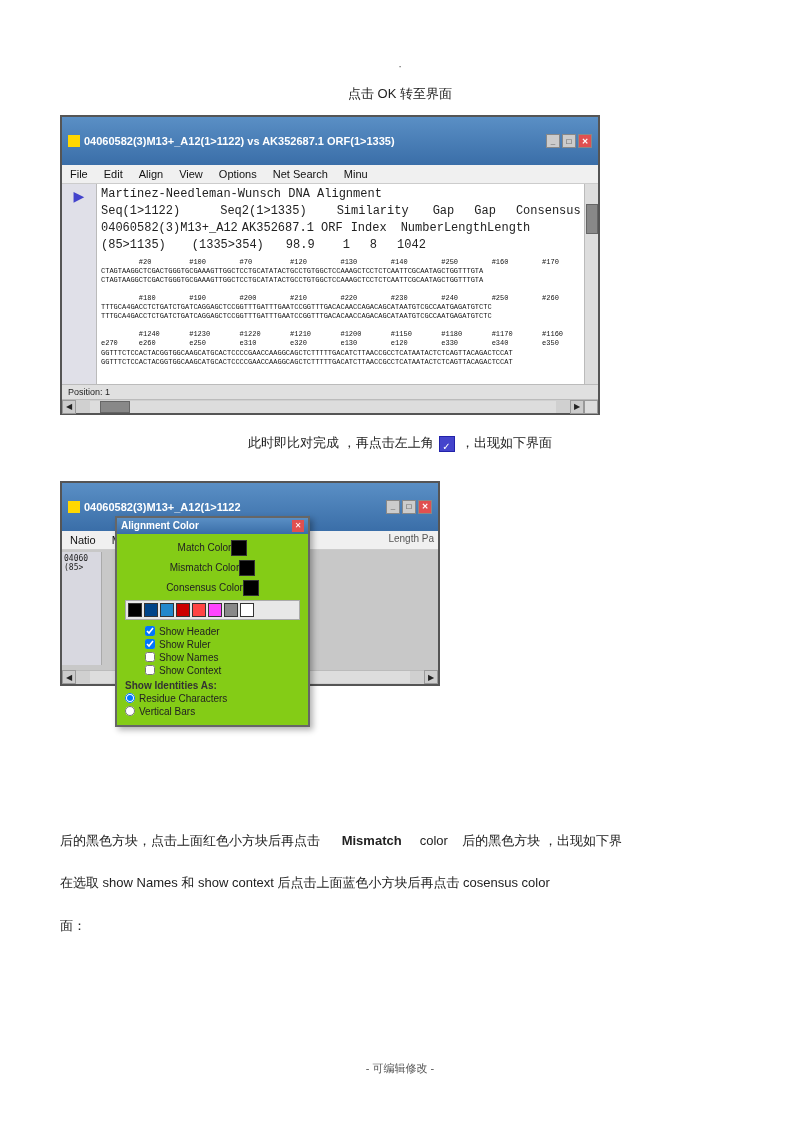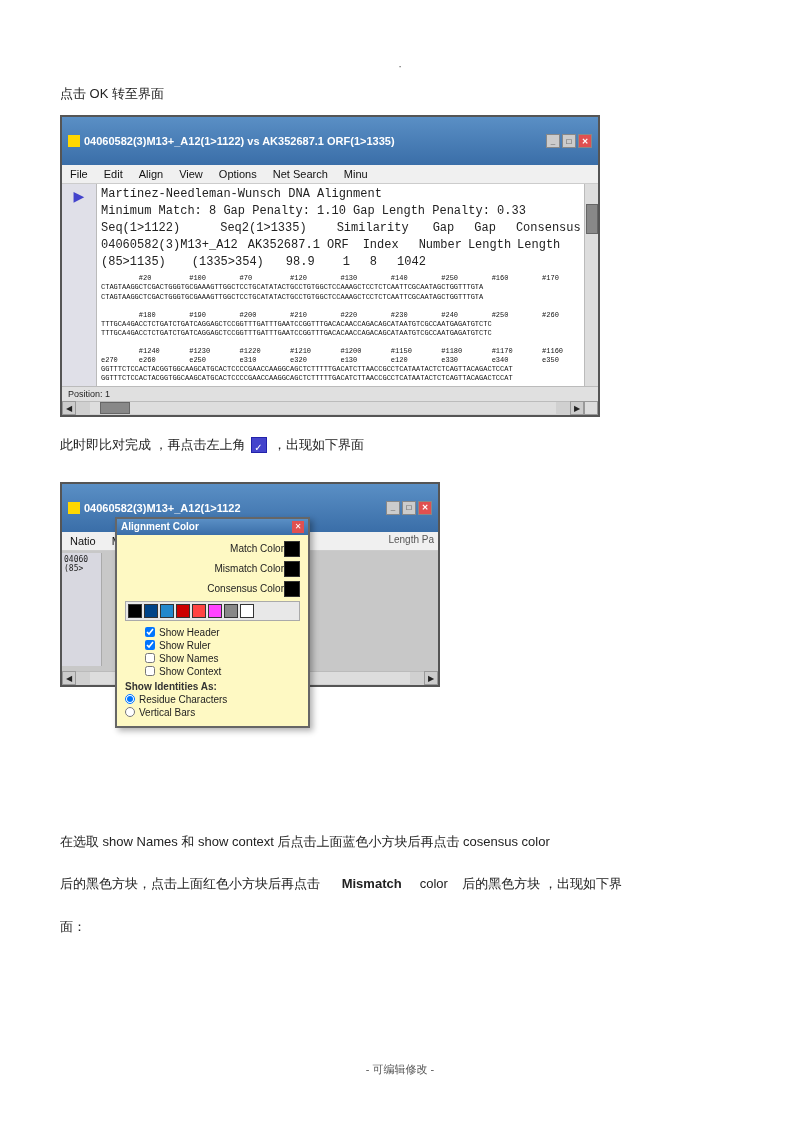--- a/index.html
+++ b/index.html
@@ -15,20 +15,21 @@
 
     .page-content {
       padding: 60px 60px 40px 60px;
     }
 
     .section-label {
       font-size: 13px;
       color: #222;
       margin-bottom: 10px;
       line-height: 1.8;
+      text-align: center;
     }
 
     
     .megaalign-window {
       border: 2px solid #555;
       background: #fff;
       width: 540px;
       margin-bottom: 16px;
       font-family: Arial, sans-serif;
       font-size: 10px;
@@ -189,21 +190,21 @@
       font-size: 10px;
       position: relative;
       overflow: visible;
     }
 
     .dialog-overlay {
       position: absolute;
       left: 20px;
       top: 40px;
       width: 200px;
-      background: #fef9c3;
+      background: #84cc16;
       border: 2px solid #666;
       z-index: 10;
       font-size: 10px;
       box-shadow: 3px 3px 6px rgba(0,0,0,0.3);
     }
 
     .dialog-titlebar {
       background: linear-gradient(to bottom, #5a8fc5, #3a6ea8);
       color: #fff;
       font-size: 10px;
@@ -227,21 +228,21 @@
       justify-content: center;
     }
 
     .dialog-content {
       padding: 6px 8px;
     }
 
     .color-row {
       display: flex;
       align-items: center;
-      justify-content: flex-end;
+      justify-content: center;
       margin-bottom: 4px;
       font-size: 10px;
     }
 
     .color-box {
       width: 16px;
       height: 16px;
       border: 1px solid #333;
       display: inline-block;
     }
@@ -416,30 +417,29 @@
     <div style="display:flex; position:relative;">
 
       <div class="align-side-panel">
         <div class="side-arrow">▶</div>
       </div>
 
       <div class="align-main">
 
         <div class="alignment-header">
           <div>Martínez-Needleman-Wunsch DNA Alignment</div>
-          <div>Minimum Match: 8  Gap Penalty: 1.10  Gap Length Penalty: 0.33</div>
           <div style="display:flex; gap:20px;">
             <span>Seq(1&gt;1122)</span>
             <span style="margin-left:20px;">Seq2(1&gt;1335)</span>
             <span style="margin-left:10px;">Similarity</span>
             <span style="margin-left:4px;">Gap</span>
             <span>Gap</span>
             <span>Consensus</span>
           </div>
-          <div style="display:flex; gap:6px;">
+          <div style="display:flex; ">
             <span>04060582(3)M13+_A12</span>
             <span style="margin-left:4px;">AK352687.1 ORF</span>
             <span style="margin-left:8px;">Index</span>
             <span style="margin-left:14px;">Number</span>
             <span>Length</span>
             <span>Length</span>
           </div>
           <div style="display:flex; gap:6px;">
             <span>(85&gt;1135)</span>
             <span style="margin-left:20px;">(1335&gt;354)</span>
@@ -605,24 +605,24 @@
         </div>
         <div class="radio-row">
           <input type="radio" name="identity" style="">
           <span>Vertical Bars</span>
         </div>
       </div>
     </div>
   </div>
 
   <div class="desc-text">
-    <span>在选取  show   Names  和  show  context  后点击上面蓝色小方块后再点击     cosensus   color</span>
+    <span>后的黑色方块，点击上面红色小方块后再点击 &nbsp;&nbsp;&nbsp;&nbsp; <span style="font-weight:bold;">Mismatch</span> &nbsp;&nbsp;&nbsp; color &nbsp;&nbsp; 后的黑色方块  ，出现如下界</span>
   </div>
   <div class="desc-text">
-    <span>后的黑色方块，点击上面红色小方块后再点击 &nbsp;&nbsp;&nbsp;&nbsp; <span style="font-weight:bold;">Mismatch</span> &nbsp;&nbsp;&nbsp; color &nbsp;&nbsp; 后的黑色方块  ，出现如下界</span>
+    <span>在选取  show   Names  和  show  context  后点击上面蓝色小方块后再点击     cosensus   color</span>
   </div>
   <div class="desc-text">
     <span>面：</span>
   </div>
 
   <div class="dot-label" style="margin-top: 120px;">- 可编辑修改 -</div>
 
 </div>
 
 </body></html>

